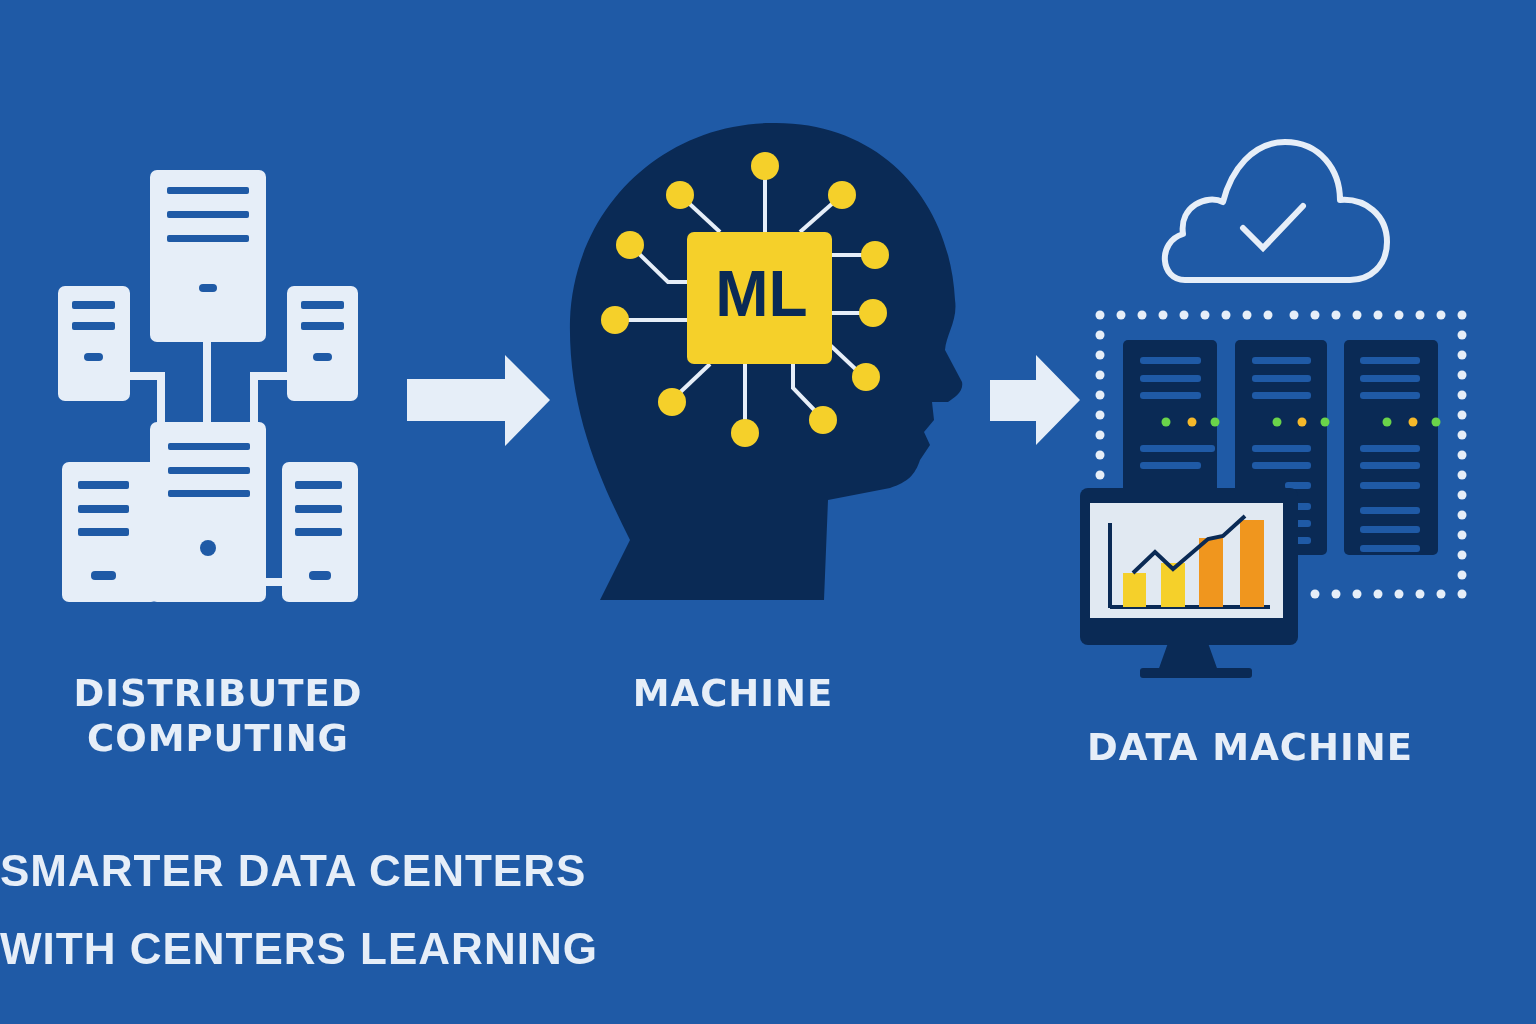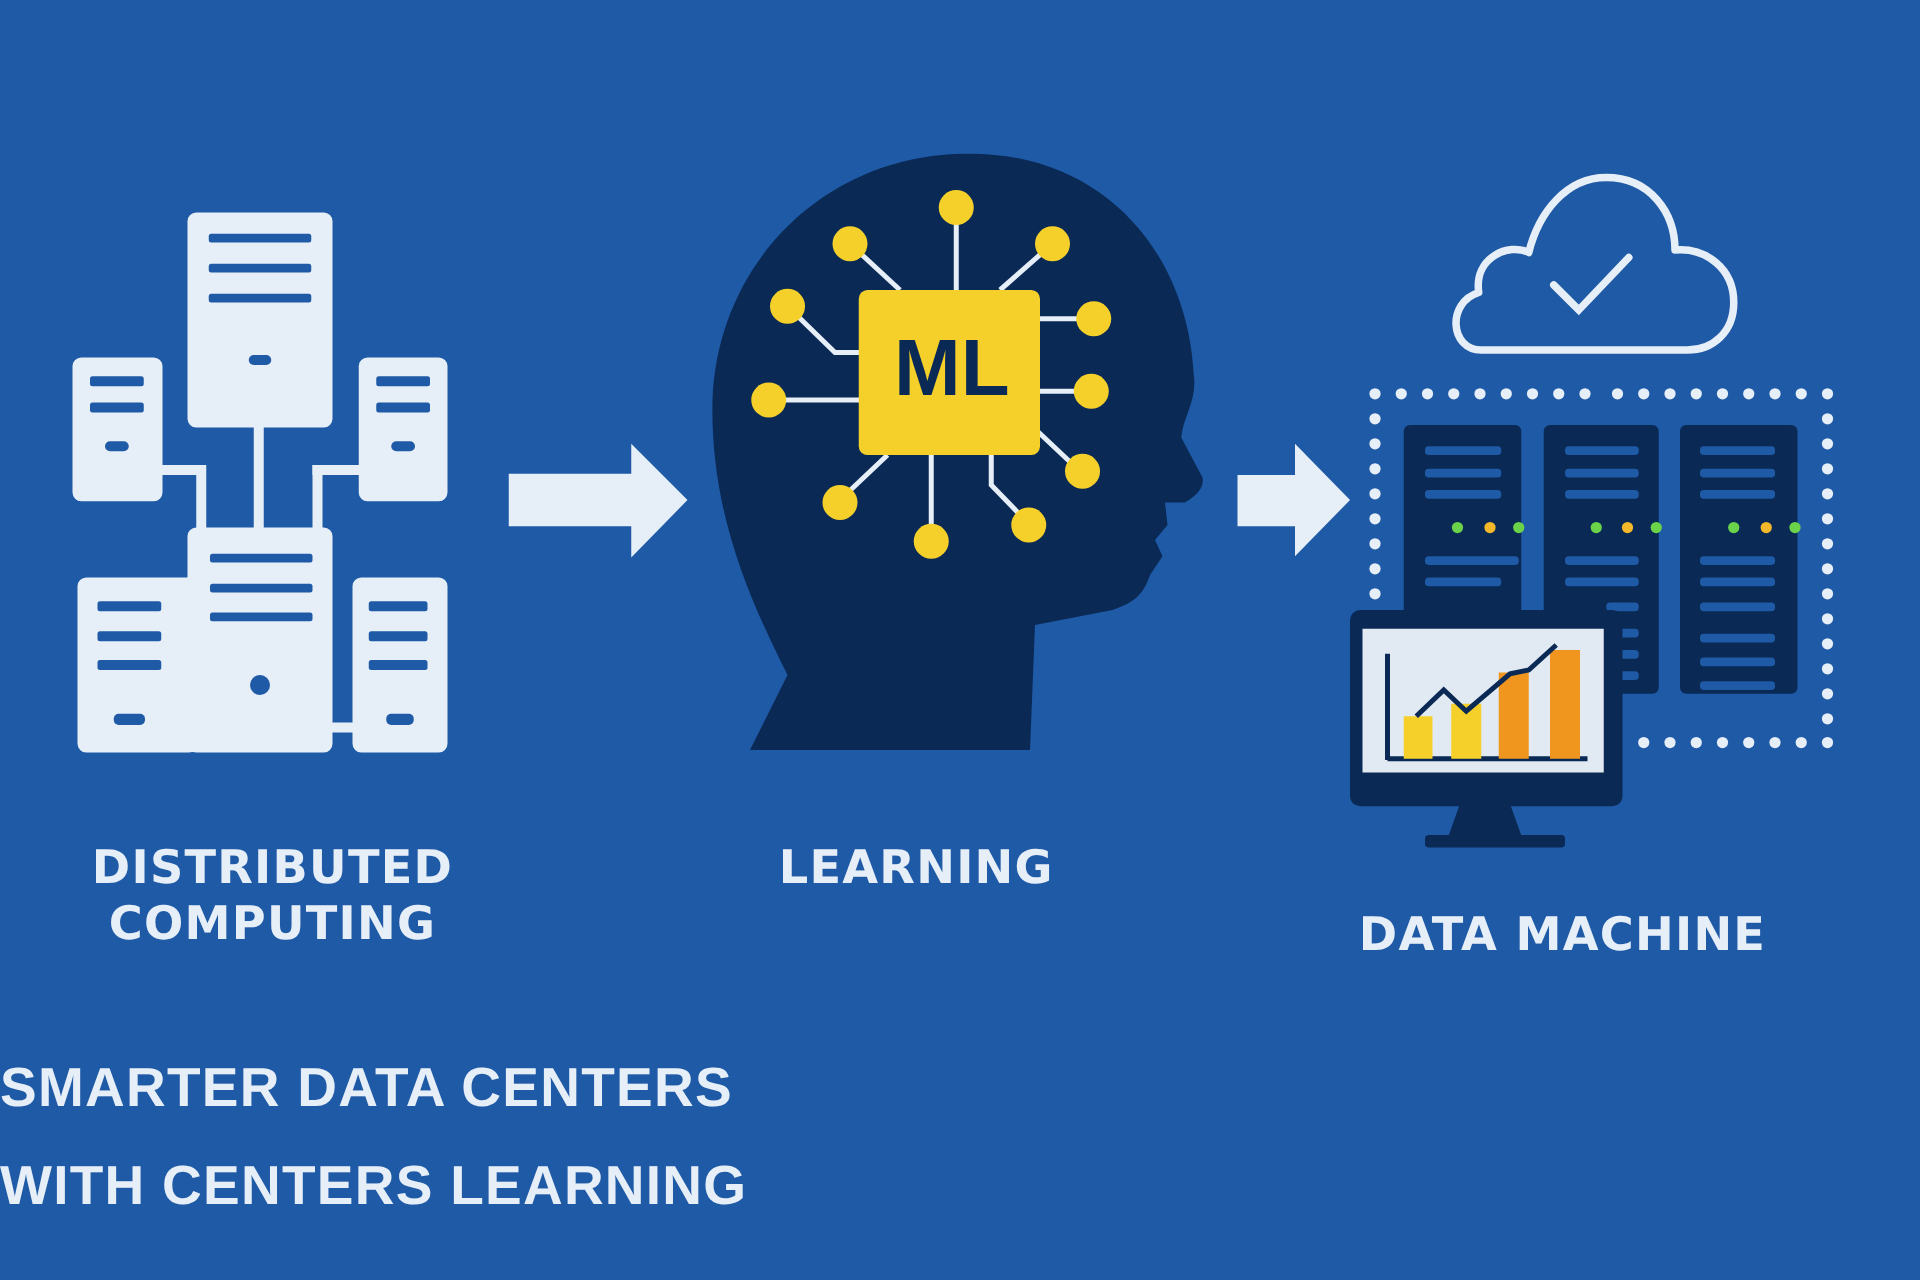--- a/index.html
+++ b/index.html
@@ -94,21 +94,21 @@
     <circle cx="313" cy="193" r="14"></circle>
     <circle cx="306" cy="257" r="14"></circle>
     <circle cx="112" cy="282" r="14"></circle>
     <circle cx="185" cy="313" r="14"></circle>
     <circle cx="263" cy="300" r="14"></circle>
     <rect x="127" y="112" width="145" height="132" rx="7"></rect>
   </g>
 </svg>
 <div class="abs" style="left:687px;top:262px;width:149px;text-align:center;color:#0a2a55;font-weight:bold;font-size:64px;line-height:64px;font-family:'Liberation Sans','DejaVu Sans',sans-serif;">ML</div>
 
-<div class="label" style="left:560px;top:646px;width:346px;font-size:37px;">LEARNING</div>
+<div class="label" style="left:560px;top:646px;width:346px;font-size:37px;">MACHINE</div>
 
 <svg class="abs" style="left:988px;top:353px" width="95" height="95" viewBox="0 0 95 95">
   <polygon points="2,27 48,27 48,2 92,47 48,92 48,68 2,68" fill="#e6eef8"></polygon>
 </svg>
 
 <svg class="abs" style="left:1155px;top:130px" width="240" height="160" viewBox="0 0 240 160">
   <path d="M30,150 C5,150 2,112 28,104 C24,76 52,64 68,72 C76,40 98,12 130,12 C165,12 185,40 185,70 C210,68 232,85 232,112 C232,136 215,150 195,150 Z" fill="none" stroke="#e6eef8" stroke-width="6" stroke-linejoin="round"></path>
   <polyline points="88,98 108,118 148,76" fill="none" stroke="#e6eef8" stroke-width="6" stroke-linecap="round"></polyline>
 </svg>
 

